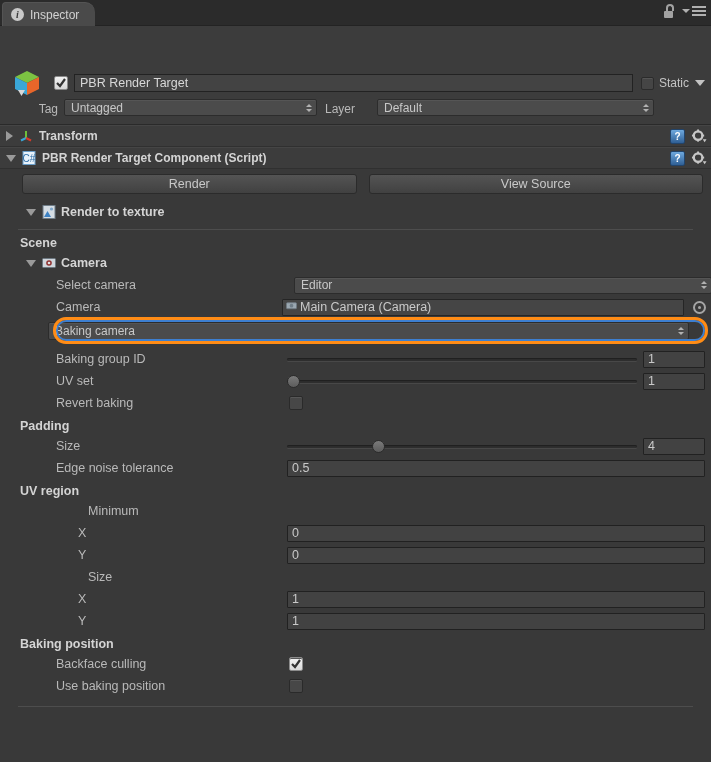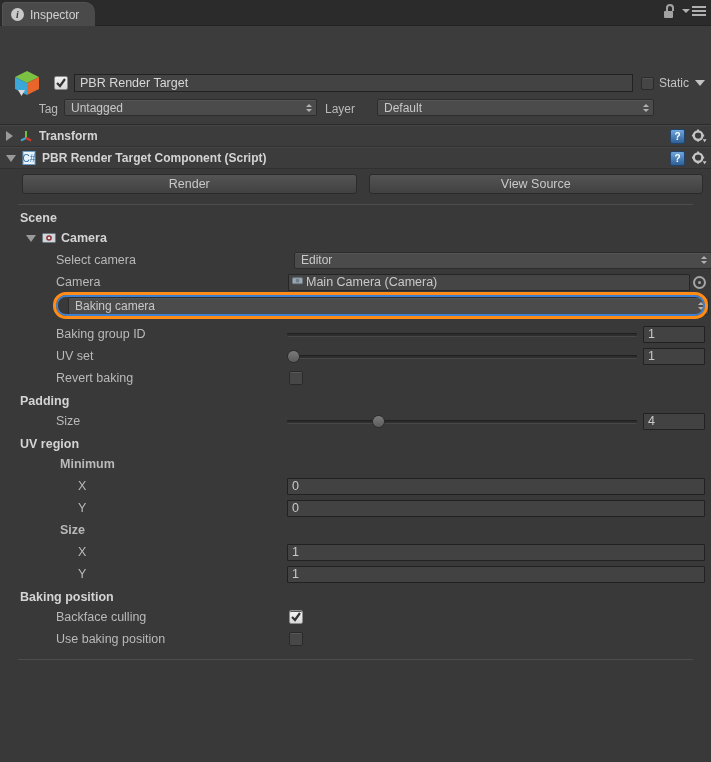--- a/index.html
+++ b/index.html
@@ -172,21 +172,21 @@
   .plain-head {
     font-weight: bold; font-size: 12.5px; color: #d4d4d4;
     margin: 6px 0 3px 20px;
   }
 
   .row { display: flex; align-items: center; height: 20px; margin-bottom: 2px; }
   .row .lbl {
     color: #b9b9b9; font-size: 12.5px;
     padding-left: 56px; flex: 0 0 auto;
   }
-  .row .lbl.indent2 { padding-left: 60px; font-weight: bold; }
+  .row .lbl.indent2 { padding-left: 88px; }
   .row .lbl.indent3 { padding-left: 78px; }
 
   .txtfield {
     height: 17px; background: #424242;
     border: 1px solid #212121; border-radius: 1px;
     color: #c9c9c9; font-size: 12.5px;
     display: flex; align-items: center; padding: 0 4px;
   }
   .numfield {
     height: 17px; background: #424242;
@@ -379,20 +379,31 @@
   </span>
 </div>
 
 <div class="body-area">
 
   <div class="btn-row">
     <span class="btn">Render</span>
     <span class="btn">View Source</span>
   </div>
 
+  <div class="section-head">
+    <span class="foldout open"></span>
+    <span class="sec-icon">
+      <svg viewBox="0 0 14 14" width="14" height="14">
+        <rect x="1" y="0.5" width="12" height="13" fill="#d5dde4" stroke="#6f7d88"></rect>
+        <polygon points="2,12 5.5,6 9,12" fill="#3d82c4"></polygon>
+        <circle cx="9.5" cy="4" r="1.6" fill="#7fa8cc"></circle>
+      </svg>
+    </span>
+    <span class="sec-title">Render to texture</span>
+  </div>
 
 
   <div class="sep"></div>
 
   <div class="plain-head">Scene</div>
 
   <div class="section-head" style="margin-top:2px">
     <span class="foldout open"></span>
     <span class="sec-icon">
       <svg viewBox="0 0 14 14" width="14" height="14">
@@ -410,34 +421,34 @@
       <span>Editor</span>
       <span class="updown">
           <i class="u"></i>
           <i class="d"></i>
         </span>
     </span>
   </div>
 
   <div class="row" style="position:relative">
     <span class="lbl">Camera</span>
-    <span class="objfield" style="position:absolute;left:288px;width:402px">
+    <span class="objfield" style="position:absolute;left:282px;width:402px">
       <span>
         <svg viewBox="0 0 12 12" width="11" height="11">
           <rect x="0.5" y="3" width="11" height="6.5" rx="1" fill="#9aa7b1" stroke="#6d7881"></rect>
           <circle cx="6" cy="6.2" r="2" fill="#6f7d88"></circle>
         </svg>
       </span>
       <span>Main Camera (Camera)</span>
     </span>
     <span class="obj-dot" style="position:absolute;left:693px"></span>
   </div>
 
   <div class="row" style="position:relative;height:24px;margin-top:2px">
-    <span class="dropdown" style="position:absolute;left:68px;width:641px;height:18px">
+    <span class="dropdown" style="position:absolute;left:48px;width:641px;height:18px">
       <span>Baking camera</span>
       <span class="updown">
           <i class="u"></i>
           <i class="d"></i>
         </span>
     </span>
     <span class="highlight-ring" style="left:53px;top:-2px;width:655px;height:27px"></span>
   </div>
 
   <div class="row" style="position:relative;margin-top:6px">
@@ -472,20 +483,26 @@
     <span class="lbl">Size</span>
     <span class="slider" style="position:absolute;left:287px;width:350px">
       <span class="track"></span>
       <span class="handle" style="left:85px"></span>
     </span>
     <span class="numfield" style="position:absolute;left:643px;width:62px">
       <span>4</span>
     </span>
   </div>
 
+  <div class="row" style="position:relative">
+    <span class="lbl">Edge noise tolerance</span>
+    <span class="txtfield" style="position:absolute;left:287px;width:418px">
+      <span>0.5</span>
+    </span>
+  </div>
 
   <div class="plain-head">UV region</div>
 
   <div class="row">
     <span class="lbl indent2">Minimum</span>
   </div>
 
   <div class="row" style="position:relative">
     <span class="lbl indent3">X</span>
     <span class="txtfield" style="position:absolute;left:287px;width:418px">

